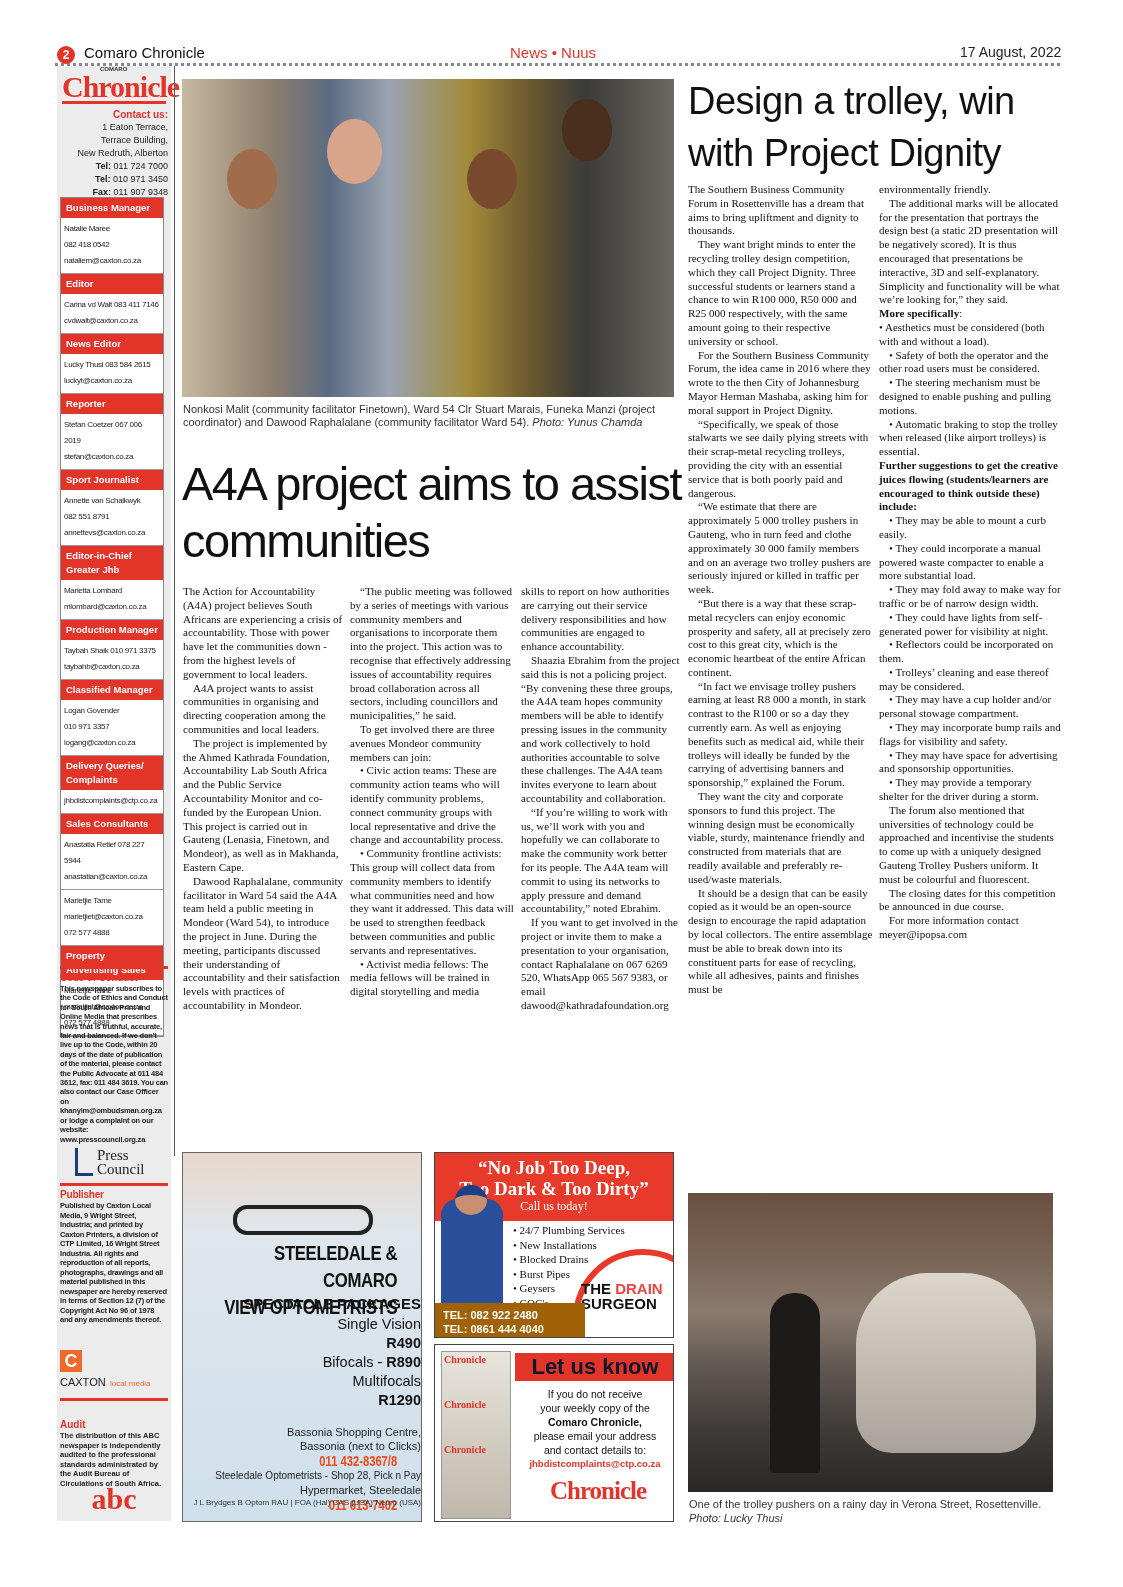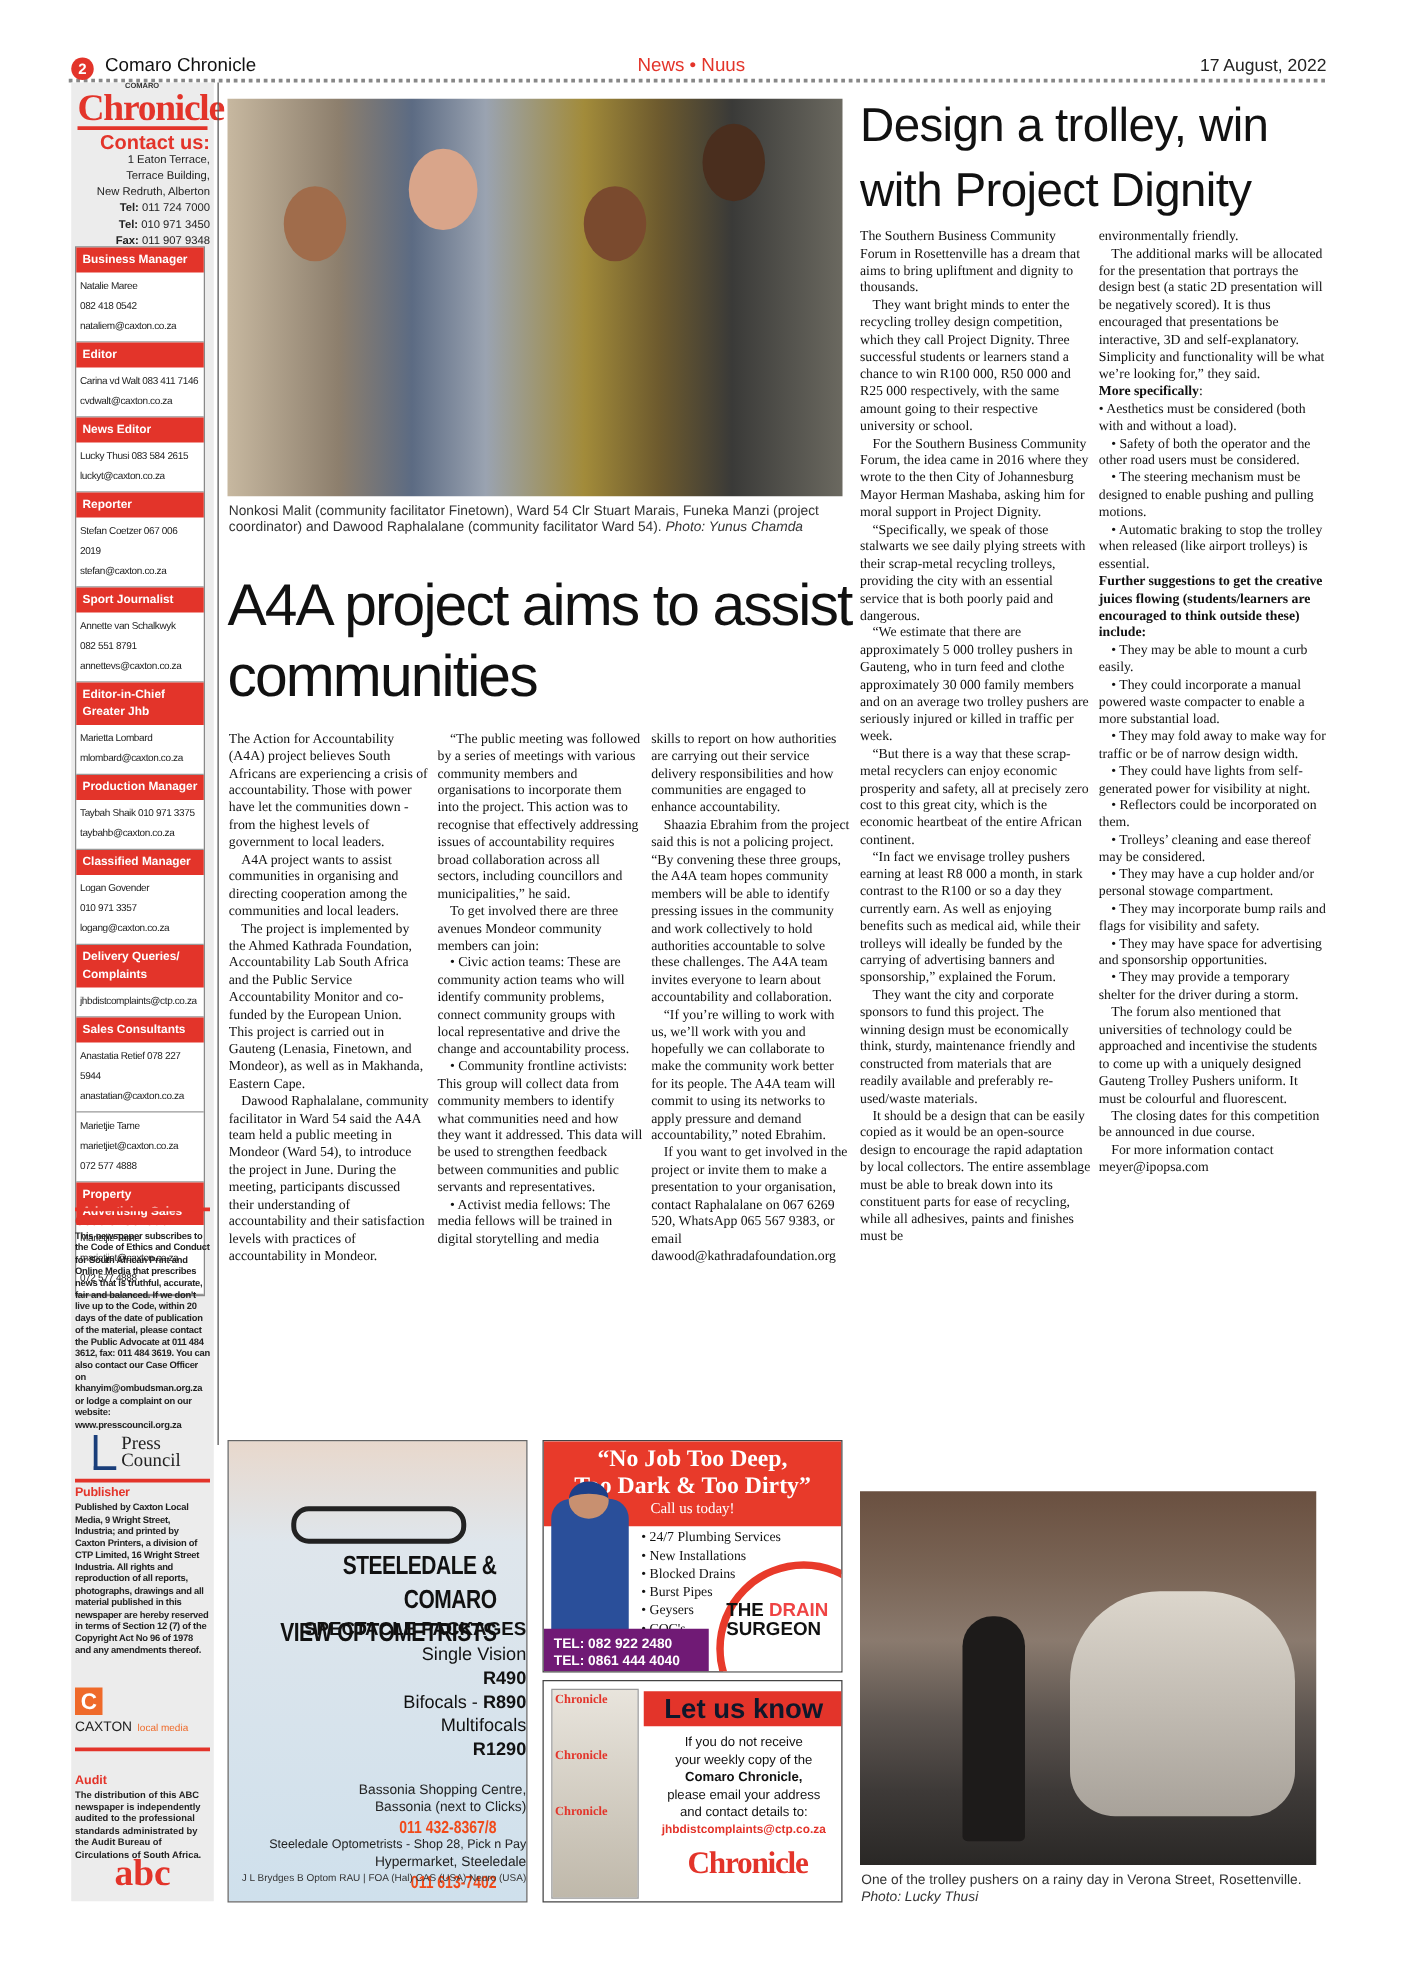--- a/index.html
+++ b/index.html
@@ -7,21 +7,21 @@
 .abs{position:absolute}
 .header{left:55px;top:42px;width:1005px;height:24px;border-bottom:3px dotted #888}
 .pnum{left:57px;top:46px;width:18px;height:18px;border-radius:50%;background:#e3342a;color:#fff;font:bold 12px "Liberation Sans",sans-serif;text-align:center;line-height:18px}
 .pname{left:84px;top:44px;font:15px "Liberation Sans",sans-serif;color:#111}
 .section{left:510px;top:44px;font:15px "Liberation Sans",sans-serif;color:#e3342a}
 .date{left:960px;top:44px;font:14px "Liberation Sans",sans-serif;color:#222}
 .sidebar{left:57px;top:66px;width:114px;height:1455px;background:#ececec}
 .logo{left:62px;top:70px;width:104px;height:34px;color:#e3342a;font:bold 30px "Liberation Serif",serif;letter-spacing:-1px;line-height:34px;text-align:center;border-bottom:3px solid #e3342a}
 .logo small{position:absolute;top:-4px;left:38px;font:bold 6px "Liberation Sans",sans-serif;color:#333;letter-spacing:0}
 .contact{left:60px;top:108px;width:108px;text-align:right;font:9px "Liberation Sans",sans-serif;line-height:13px;color:#222}
-.contact .ct{color:#e3342a;font-weight:bold;font-size:16px}
+.contact .ct{color:#e3342a;font-weight:bold;font-size:10px}
 .contact b{font-weight:bold}
 .staff{left:60px;top:197px;width:104px;border:1px solid #888;background:#fff}
 .shead{background:#e3342a;color:#fff;font:bold 9.5px "Liberation Sans",sans-serif;padding:3px 5px;line-height:14px}
 .sbody{font:8px "Liberation Sans",sans-serif;color:#222;padding:3px 3px 4px;line-height:16px;border-bottom:1px solid #999;letter-spacing:-0.3px}
 .code{left:60px;top:966px;width:108px;border-top:3px solid #e3342a;padding-top:3px;font:bold 7.5px "Liberation Sans",sans-serif;line-height:9.4px;color:#222;letter-spacing:-0.2px}
 .code .t{color:#e3342a;font-size:10px;line-height:12px}
 .press{left:75px;top:1148px;width:80px;height:30px;font:15px "Liberation Serif",serif;line-height:14px;padding-left:22px;color:#222}
 .press .bx{position:absolute;left:0;top:0;width:18px;height:28px;border:3px solid #1a3e7a;border-right:none;border-top:none}
 .pub{left:60px;top:1183px;width:108px;border-top:3px solid #e3342a;padding-top:3px;font:bold 7.5px "Liberation Sans",sans-serif;line-height:9.5px;color:#222;letter-spacing:-0.2px}
 .pub .t{color:#e3342a;font-size:10px;line-height:12px}
@@ -57,21 +57,21 @@
 .ad1 .red{color:#f04a1a;font:bold 14px "Liberation Sans",sans-serif;transform:scaleX(0.8)}
 .ad1 .a5{position:absolute;top:345px;left:0;width:100%;font:8px "Liberation Sans",sans-serif;color:#333}
 .ad2{left:434px;top:1152px;width:240px;height:186px;border:1px solid #444;background:#fff;overflow:hidden}
 .ad2 .top{position:absolute;left:0;top:0;width:100%;height:68px;background:#e83a2a;color:#fff;text-align:center}
 .ad2 .h{font:bold 19px "Liberation Serif",serif;line-height:21px;padding-top:4px}
 .ad2 .sub{font:12px "Liberation Serif",serif}
 .ad2 .man{position:absolute;left:6px;top:46px;width:62px;height:108px;background:#2a4f9a;border-radius:16px 16px 0 0}
 .ad2 .man .hd{position:absolute;left:14px;top:-14px;width:32px;height:30px;background:#c89070;border-radius:50%;border-top:10px solid #1d3f88}
 .ad2 ul{position:absolute;left:78px;top:70px;list-style:none;font:11px "Liberation Serif",serif;line-height:14.5px}
 .ad2 ul li:before{content:"• "}
-.ad2 .tel{position:absolute;left:0;bottom:0;width:132px;height:34px;background:#701a75;color:#fff;font:bold 11px "Liberation Sans",sans-serif;line-height:14px;padding:5px 8px}
+.ad2 .tel{position:absolute;left:0;bottom:0;width:150px;height:34px;background:#a16207;color:#fff;font:bold 11px "Liberation Sans",sans-serif;line-height:14px;padding:5px 8px}
 .ad2 .circ{position:absolute;left:138px;top:96px;width:140px;height:140px;border-radius:50%;border:6px solid #e83a2a;background:#fff}
 .ad2 .brand{position:absolute;left:146px;top:128px;font:bold 15px "Liberation Sans",sans-serif;line-height:15px;color:#111}
 .ad2 .brand span{color:#ef4444}
 .ad3{left:434px;top:1344px;width:240px;height:178px;border:1px solid #444;background:#fff;overflow:hidden}
 .ad3 .papers{position:absolute;left:6px;top:6px;width:70px;height:168px;background:linear-gradient(180deg,#e8e4dc,#bfb8aa);border:1px solid #999}
 .ad3 .papers span{display:block;font:bold 10px "Liberation Serif",serif;color:#e3342a;padding:2px}
 .ad3 .banner{position:absolute;left:80px;top:8px;width:160px;height:28px;background:#e3342a;color:#0f172a;font:bold 22px "Liberation Sans",sans-serif;line-height:28px;text-align:center}
 .ad3 .body{position:absolute;left:80px;top:42px;width:160px;text-align:center;font:10.5px "Liberation Sans",sans-serif;line-height:14px;color:#111}
 .ad3 .body b{font-weight:bold}
 .ad3 .em{color:#e3342a;font-weight:bold;font-size:9.5px}
@@ -225,21 +225,21 @@
 
 <div class="abs head2">Design a trolley, win with Project Dignity</div>
 <div class="abs col c4">
   <p class="ni">The Southern Business Community Forum in Rosettenville has a dream that aims to bring upliftment and dignity to thousands.</p>
   <p>They want bright minds to enter the recycling trolley design competition, which they call Project Dignity. Three successful students or learners stand a chance to win R100 000, R50 000 and R25 000 respectively, with the same amount going to their respective university or school.</p>
   <p>For the Southern Business Community Forum, the idea came in 2016 where they wrote to the then City of Johannesburg Mayor Herman Mashaba, asking him for moral support in Project Dignity.</p>
   <p>“Specifically, we speak of those stalwarts we see daily plying streets with their scrap-metal recycling trolleys, providing the city with an essential service that is both poorly paid and dangerous.</p>
   <p>“We estimate that there are approximately 5 000 trolley pushers in Gauteng, who in turn feed and clothe approximately 30 000 family members and on an average two trolley pushers are seriously injured or killed in traffic per week.</p>
   <p>“But there is a way that these scrap-metal recyclers can enjoy economic prosperity and safety, all at precisely zero cost to this great city, which is the economic heartbeat of the entire African continent.</p>
   <p>“In fact we envisage trolley pushers earning at least R8 000 a month, in stark contrast to the R100 or so a day they currently earn. As well as enjoying benefits such as medical aid, while their trolleys will ideally be funded by the carrying of advertising banners and sponsorship,” explained the Forum.</p>
-  <p>They want the city and corporate sponsors to fund this project. The winning design must be economically think, sturdy, maintenance friendly and constructed from materials that are readily available and preferably re-used/waste materials.</p>
+  <p>They want the city and corporate sponsors to fund this project. The winning design must be economically viable, sturdy, maintenance friendly and constructed from materials that are readily available and preferably re-used/waste materials.</p>
   <p>It should be a design that can be easily copied as it would be an open-source design to encourage the rapid adaptation by local collectors. The entire assemblage must be able to break down into its constituent parts for ease of recycling, while all adhesives, paints and finishes must be</p>
 </div>
 <div class="abs col c5">
   <p class="ni">environmentally friendly.</p>
   <p>The additional marks will be allocated for the presentation that portrays the design best (a static 2D presentation will be negatively scored). It is thus encouraged that presentations be interactive, 3D and self-explanatory. Simplicity and functionality will be what we’re looking for,” they said.</p>
   <p class="ni"><b>More specifically</b>:</p>
   <p class="ni">• Aesthetics must be considered (both with and without a load).</p>
   <p>• Safety of both the operator and the other road users must be considered.</p>
   <p>• The steering mechanism must be designed to enable pushing and pulling motions.</p>
   <p>• Automatic braking to stop the trolley when released (like airport trolleys) is essential.</p>

